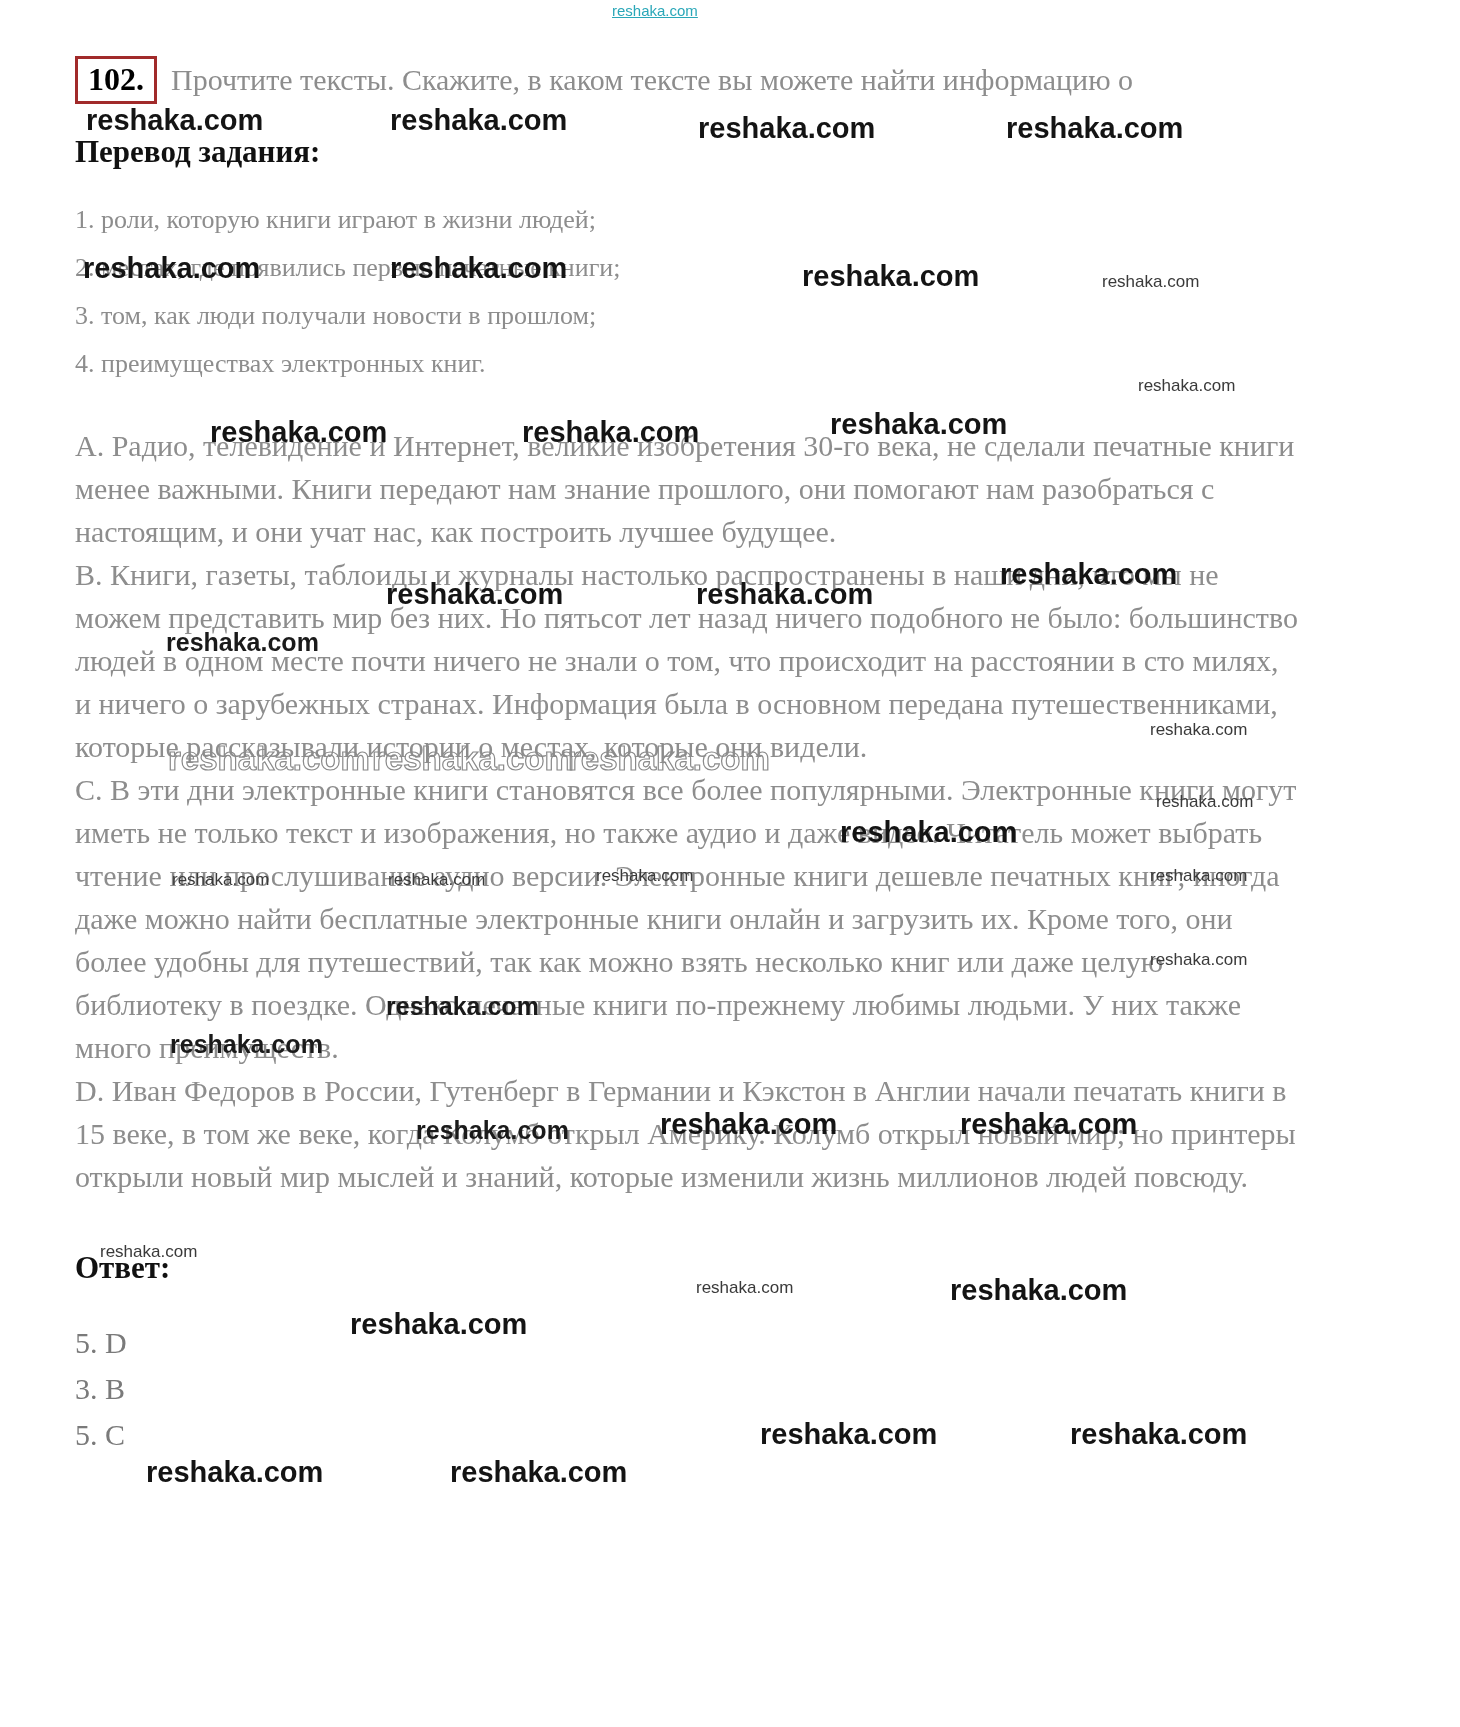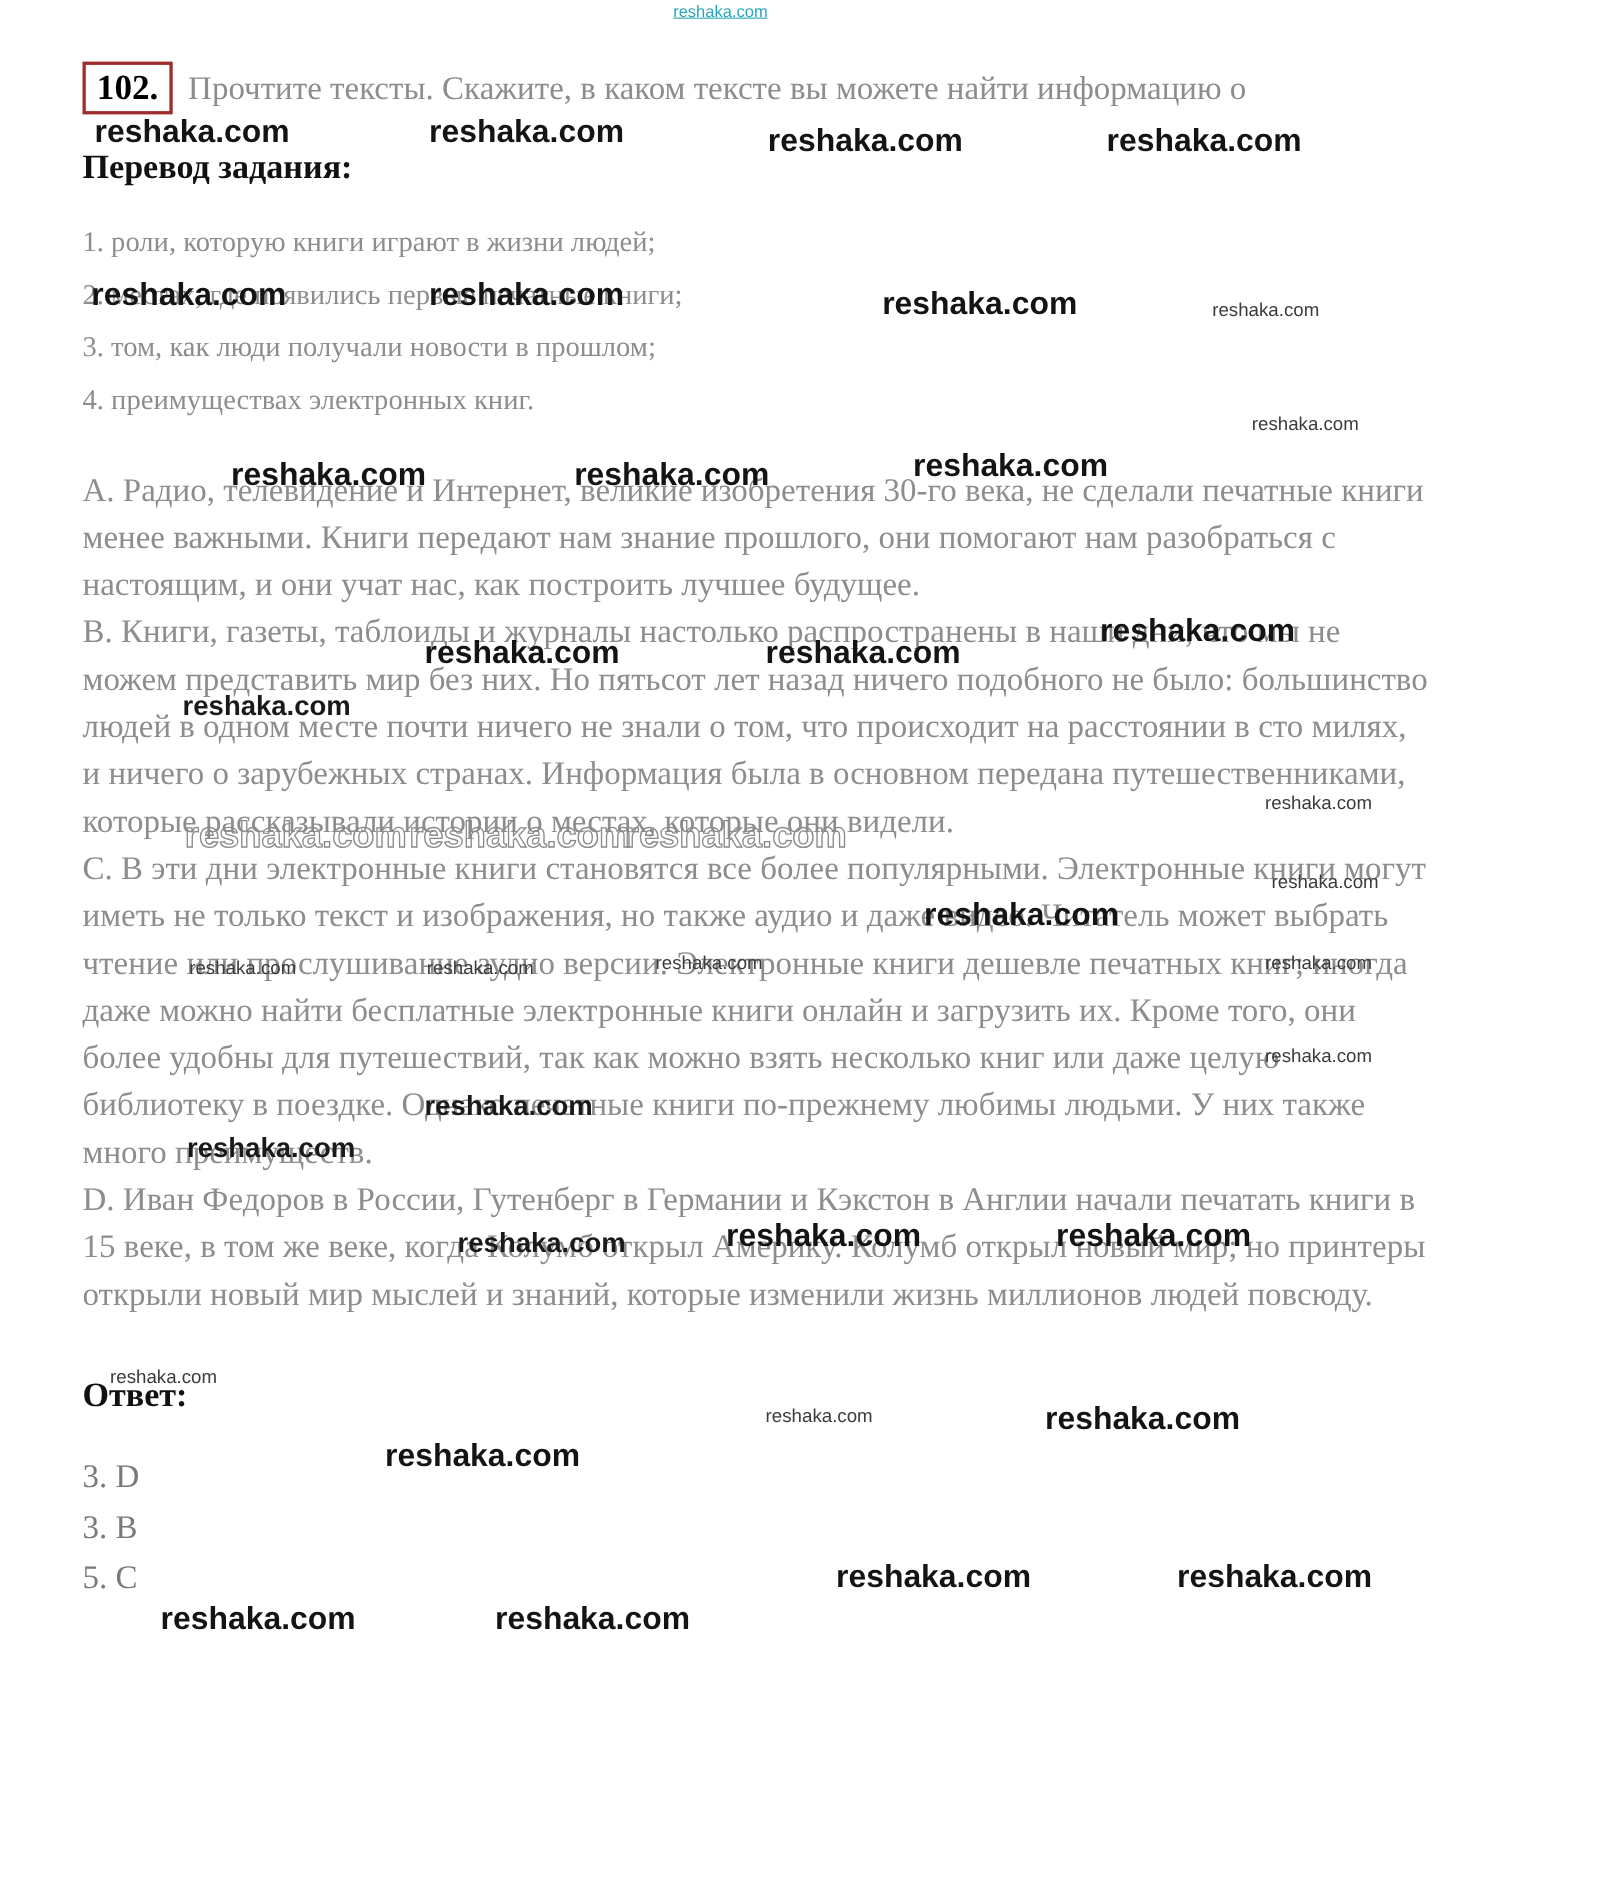--- a/index.html
+++ b/index.html
@@ -144,19 +144,19 @@
     <div class="paragraphs">
       <p>A. Радио, телевидение и Интернет, великие изобретения 30-го века, не сделали печатные книги менее важными. Книги передают нам знание прошлого, они помогают нам разобраться с настоящим, и они учат нас, как построить лучшее будущее.</p>
       <p>B. Книги, газеты, таблоиды и журналы настолько распространены в наши дни, что мы не можем представить мир без них. Но пятьсот лет назад ничего подобного не было: большинство людей в одном месте почти ничего не знали о том, что происходит на расстоянии в сто милях, и ничего о зарубежных странах. Информация была в основном передана путешественниками, которые рассказывали истории о местах, которые они видели.</p>
       <p>C. В эти дни электронные книги становятся все более популярными. Электронные книги могут иметь не только текст и изображения, но также аудио и даже видео. Читатель может выбрать чтение или прослушивание аудио версии. Электронные книги дешевле печатных книг; иногда даже можно найти бесплатные электронные книги онлайн и загрузить их. Кроме того, они более удобны для путешествий, так как можно взять несколько книг или даже целую библиотеку в поездке. Однако печатные книги по-прежнему любимы людьми. У них также много преимуществ.</p>
       <p>D. Иван Федоров в России, Гутенберг в Германии и Кэкстон в Англии начали печатать книги в 15 веке, в том же веке, когда Колумб открыл Америку. Колумб открыл новый мир; но принтеры открыли новый мир мыслей и знаний, которые изменили жизнь миллионов людей повсюду.</p>
     </div>
 
     <h2 class="answer-heading">Ответ:</h2>
 
     <div>
-      <div class="a-item">3. D</div>
+      <div class="a-item">5. D</div>
       <div class="a-item">3. B</div>
       <div class="a-item">5. C</div>
     </div>
 
   </div>
 </div>
 
 </body></html>

